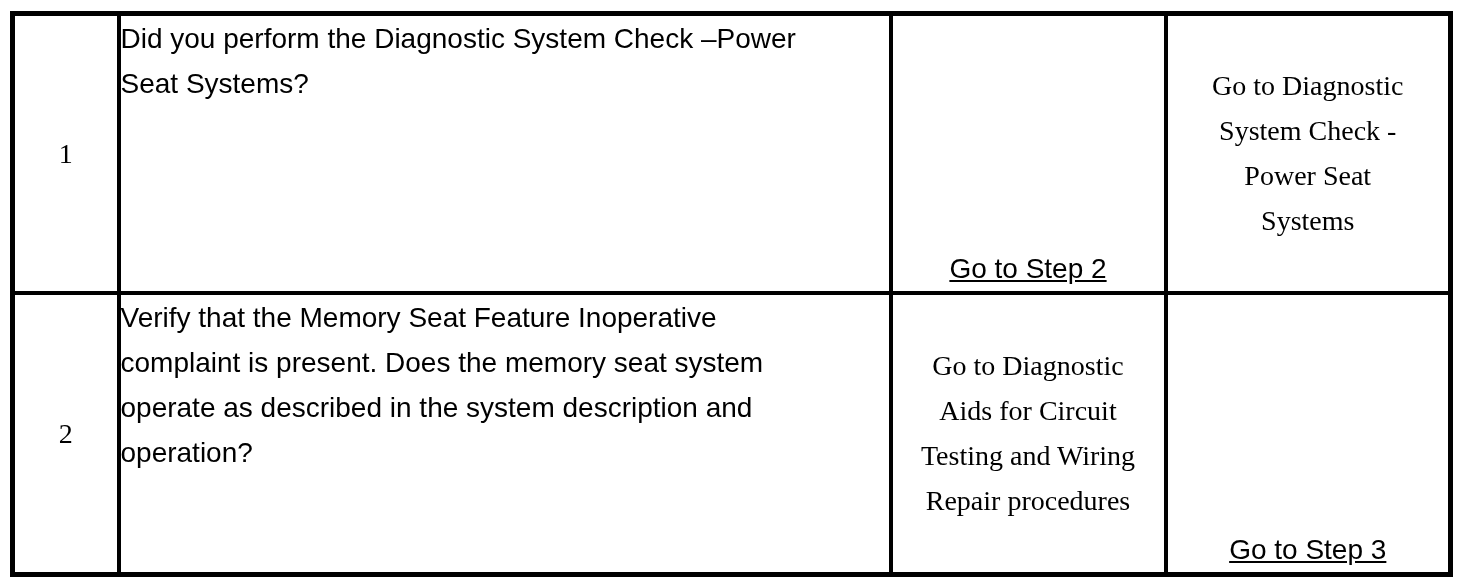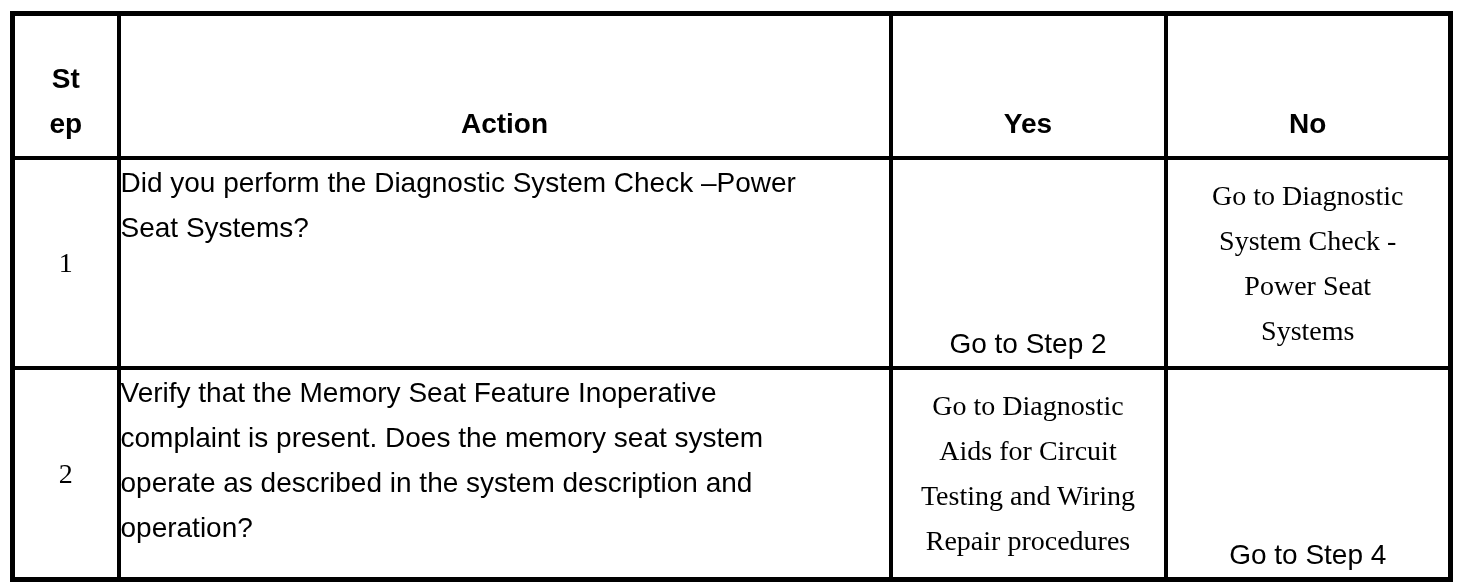--- a/index.html
+++ b/index.html
@@ -33,57 +33,50 @@
   .doc-table th {
     font-weight: bold;
     text-align: center;
     vertical-align: bottom;
     padding-bottom: 10px;
   }
   .c-center { text-align: center; }
   .c-left   { text-align: left; }
   .v-top    { vertical-align: top; padding-top: 12px; }
   .v-middle { vertical-align: middle; font-family: Liberation Serif, serif; }
-  .v-bottom { vertical-align: bottom; padding-bottom: 10px; }
+  .v-bottom { vertical-align: bottom; padding-bottom: 10px; text-decoration: underline; }
   .action-cell { padding-left: 15px; padding-right: 24px; }
 </style>
 </head>
 <body>
 
 <table class="doc-table">
   <colgroup>
     <col style="width:106px">
     <col style="width:772px">
     <col style="width:275px">
     <col style="width:285px">
   </colgroup>
   <tbody>
-      <tr style="height:144px">
-    <th>St
-ep</th>
-    <th>Action</th>
-    <th>Yes</th>
-    <th>No</th>
-  </tr>
   <tr style="height:210px">
     <td class="v-middle c-center">1</td>
     <td class="v-top c-left action-cell">Did you perform the Diagnostic System Check –Power
 Seat Systems?</td>
     <td class="v-bottom c-center">Go to Step 2</td>
     <td class="v-middle c-center">Go to Diagnostic
 System Check -
 Power Seat
 Systems</td>
   </tr>
   <tr style="height:212px">
     <td class="v-middle c-center">2</td>
     <td class="v-top c-left action-cell">Verify that the Memory Seat Feature Inoperative
 complaint is present. Does the memory seat system
 operate as described in the system description and
 operation?</td>
     <td class="v-middle c-center">Go to Diagnostic
 Aids for Circuit
 Testing and Wiring
 Repair procedures</td>
-    <td class="v-bottom c-center">Go to Step 4</td>
+    <td class="v-bottom c-center">Go to Step 3</td>
   </tr>
 </tbody>
   </table>
 
 </body></html>

